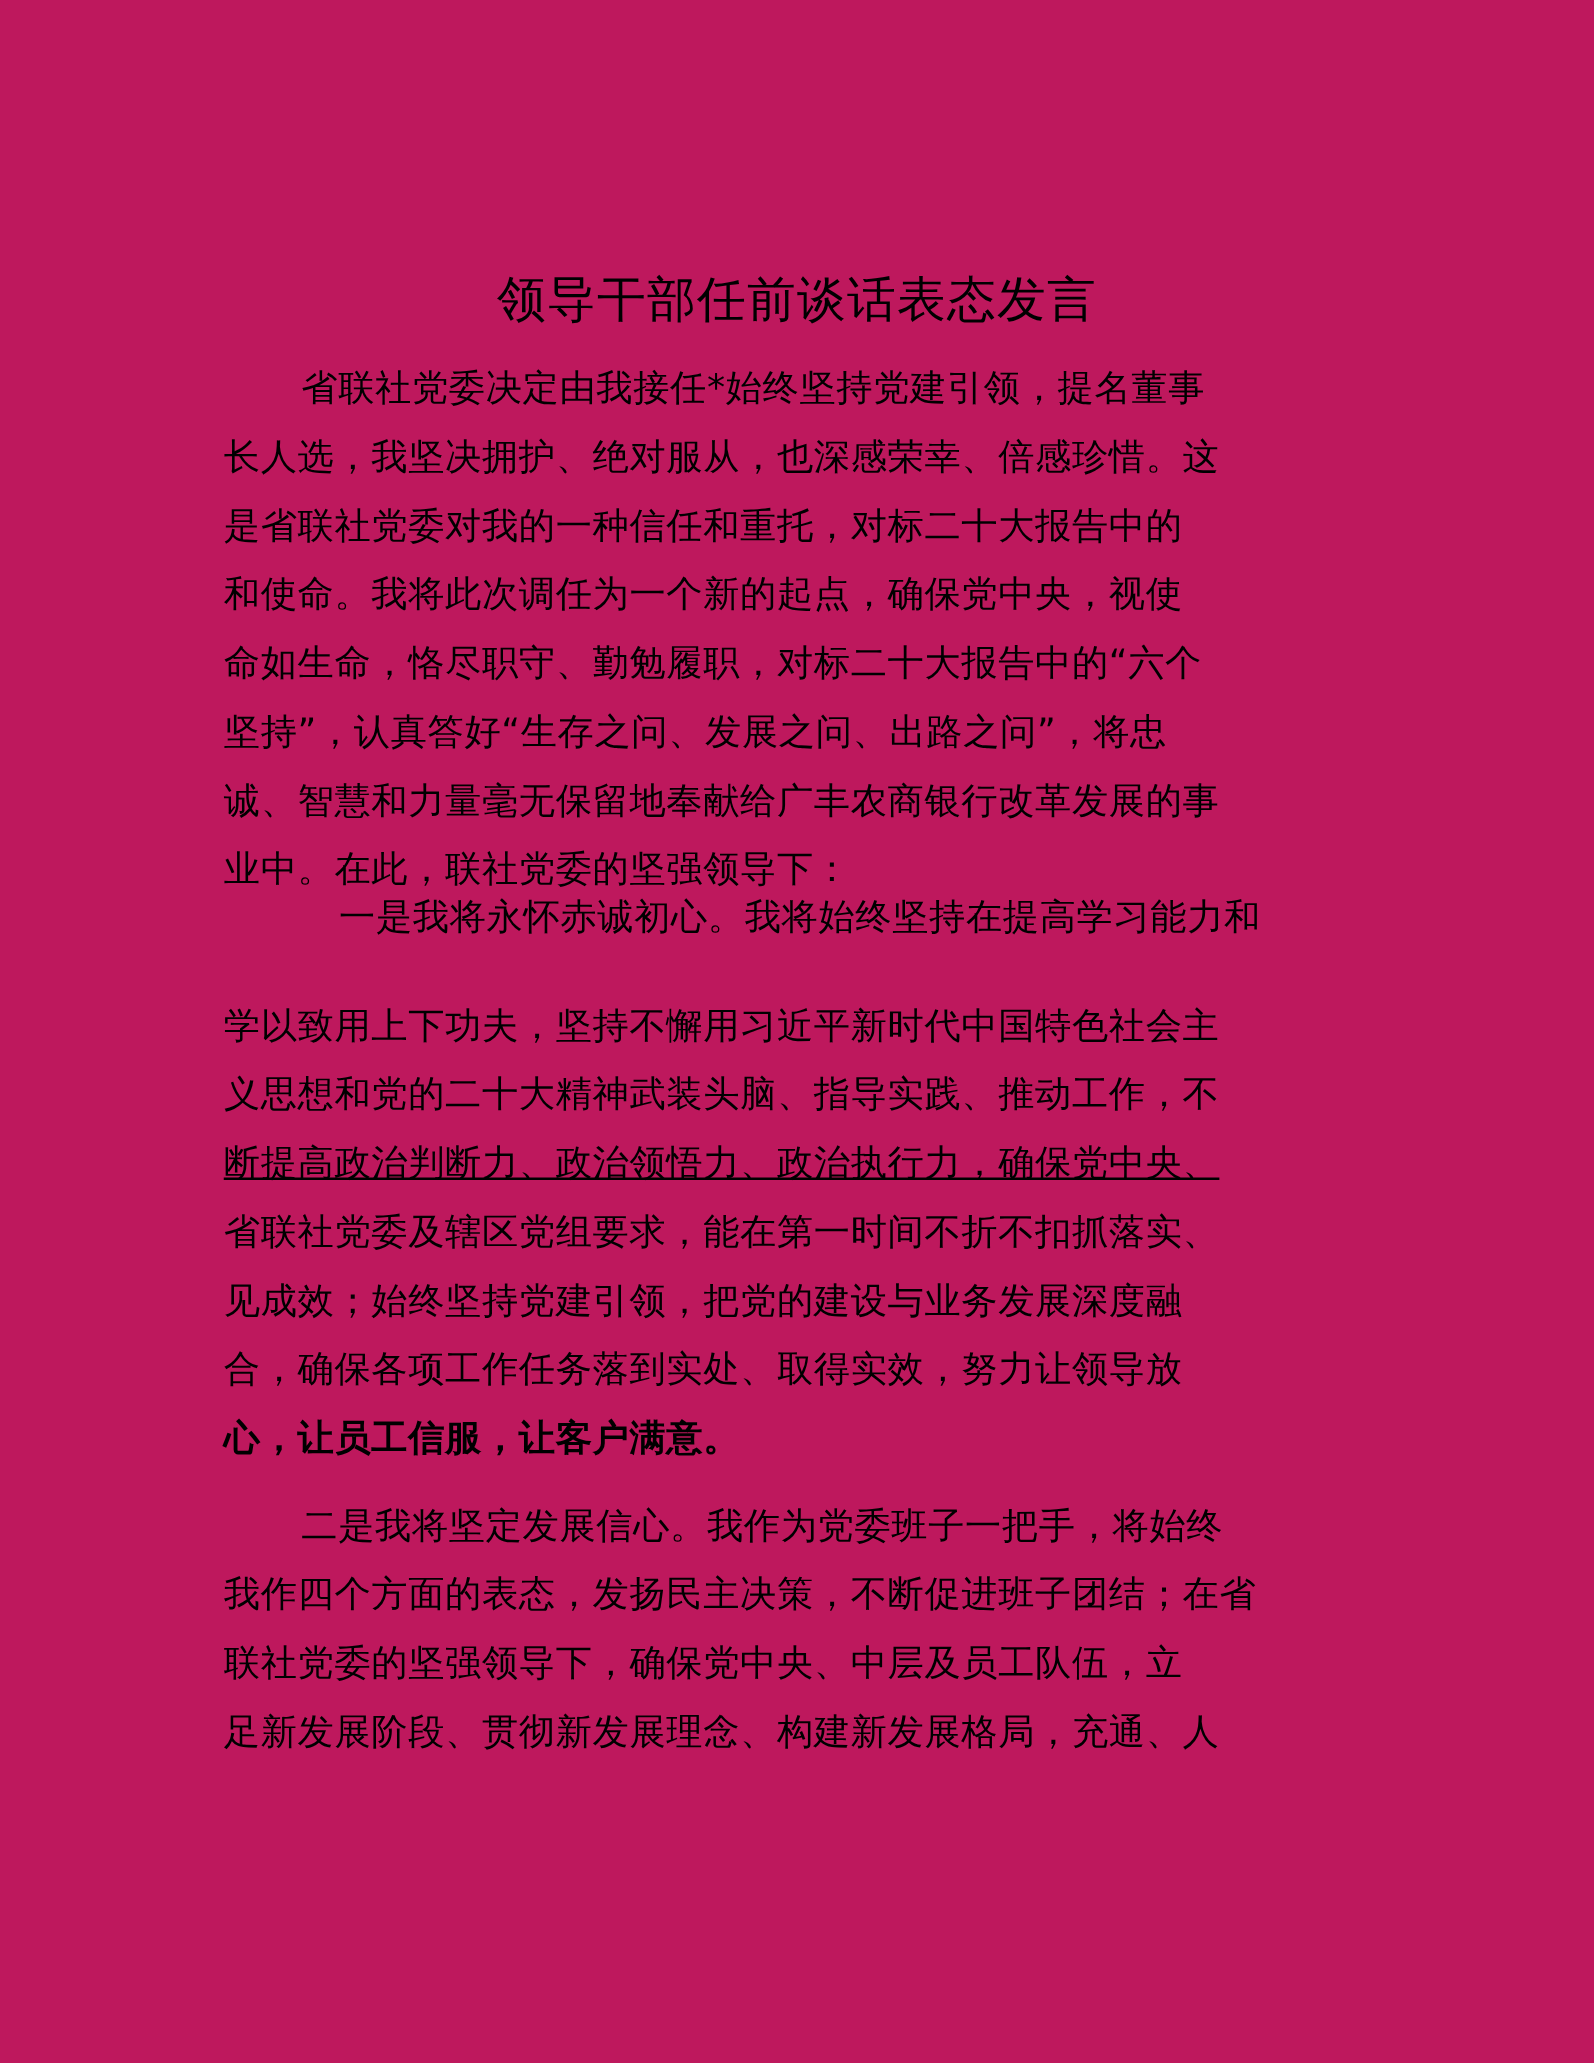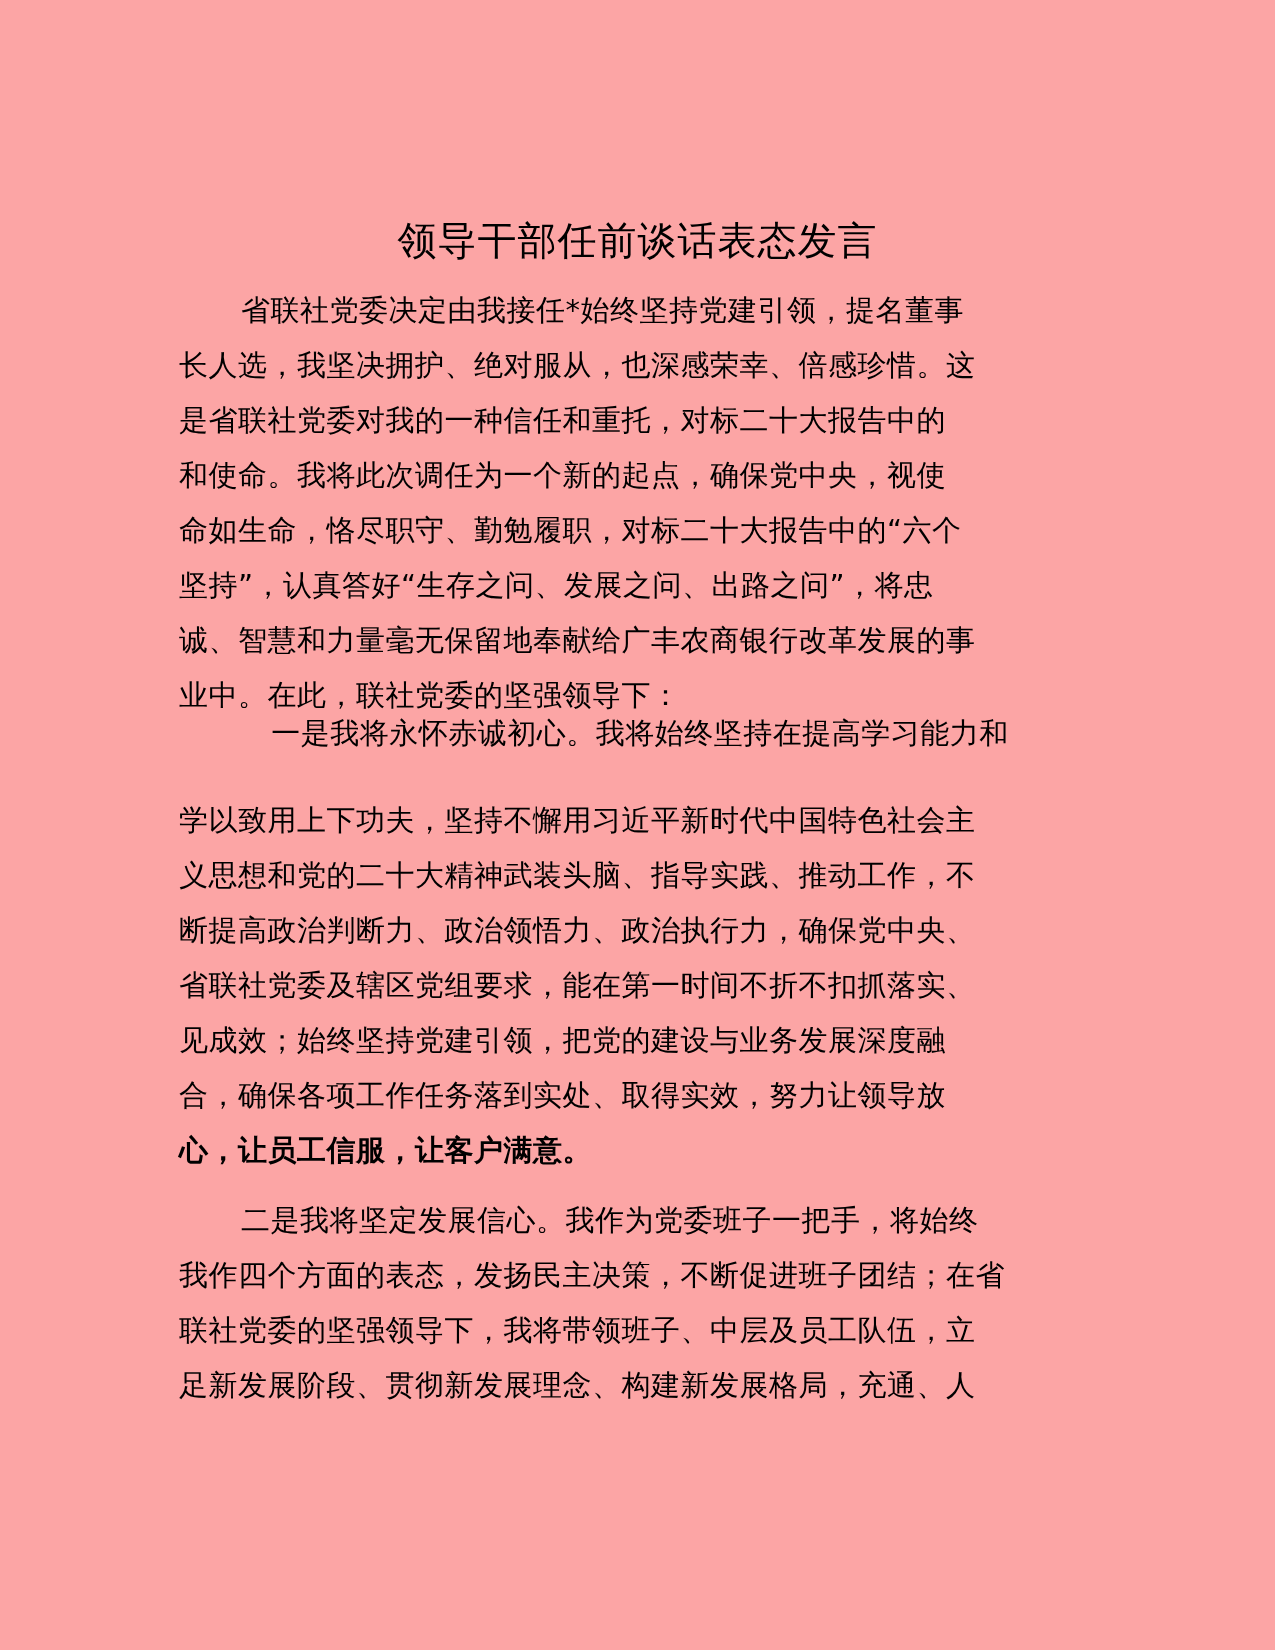--- a/index.html
+++ b/index.html
@@ -14,21 +14,21 @@
       overflow: hidden;
       font-family: "DejaVu Sans", "Liberation Sans", sans-serif;
       color: #000000;
     }
     .page {
       position: absolute;
       left: 0;
       top: 0;
       width: 1275px;
       height: 1650px;
-      background: #fca5a5;
+      background: #be185d;
     }
     .title {
       position: absolute;
       left: 0;
       width: 1275px;
       top: 216px;
       text-align: center;
       font-size: 39px;
       line-height: 50px;
       letter-spacing: 1px;
@@ -63,27 +63,27 @@
     <div class="line" style="top:510px;">命如生命，恪尽职守、勤勉履职，对标二十大报告中的“六个</div>
     <div class="line" style="top:565px;">坚持”，认真答好“生存之问、发展之问、出路之问”，将忠</div>
     <div class="line" style="top:620px;">诚、智慧和力量毫无保留地奉献给广丰农商银行改革发展的事</div>
     <div class="line" style="top:675px;">业中。在此，联社党委的坚强领导下：</div>
   </div>
 
   <div>
     <div class="line indent" style="top:713px;text-align:center;">一是我将永怀赤诚初心。我将始终坚持在提高学习能力和</div>
     <div class="line" style="top:800px;">学以致用上下功夫，坚持不懈用习近平新时代中国特色社会主</div>
     <div class="line" style="top:855px;">义思想和党的二十大精神武装头脑、指导实践、推动工作，不</div>
-    <div class="line" style="top:910px;">断提高政治判断力、政治领悟力、政治执行力，确保党中央、</div>
+    <div class="line" style="top:910px;text-decoration:underline;">断提高政治判断力、政治领悟力、政治执行力，确保党中央、</div>
     <div class="line" style="top:965px;">省联社党委及辖区党组要求，能在第一时间不折不扣抓落实、</div>
     <div class="line" style="top:1020px;">见成效；始终坚持党建引领，把党的建设与业务发展深度融</div>
     <div class="line" style="top:1075px;">合，确保各项工作任务落到实处、取得实效，努力让领导放</div>
     <div class="line" style="top:1130px;font-weight:bold;">心，让员工信服，让客户满意。</div>
   </div>
 
   <div>
     <div class="line indent" style="top:1200px;">二是我将坚定发展信心。我作为党委班子一把手，将始终</div>
     <div class="line" style="top:1255px;">我作四个方面的表态，发扬民主决策，不断促进班子团结；在省</div>
-    <div class="line" style="top:1310px;">联社党委的坚强领导下，我将带领班子、中层及员工队伍，立</div>
+    <div class="line" style="top:1310px;">联社党委的坚强领导下，确保党中央、中层及员工队伍，立</div>
     <div class="line" style="top:1365px;">足新发展阶段、贯彻新发展理念、构建新发展格局，充通、人</div>
   </div>
 
 </div>
 
 </body></html>

